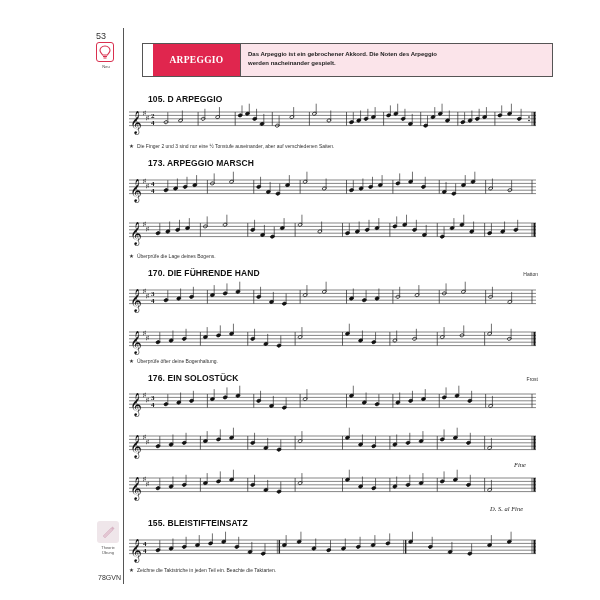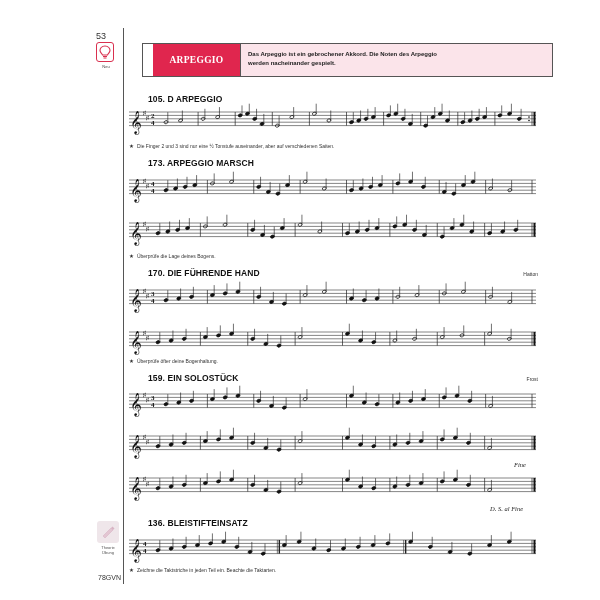--- a/index.html
+++ b/index.html
@@ -426,21 +426,21 @@
       <ellipse cx="360.625" cy="11.7" rx="2" ry="1.5" transform="rotate(-20 360.625 11.7)" fill="none" stroke="#111" stroke-width="0.7"></ellipse>
       <line x1="362.425" y1="11.7" x2="362.425" y2="1.6999999999999993" stroke="#111" stroke-width="0.6"></line>
       <ellipse cx="380.3125" cy="16.8" rx="2" ry="1.5" transform="rotate(-20 380.3125 16.8)" fill="none" stroke="#111" stroke-width="0.7"></ellipse>
       <line x1="382.1125" y1="16.8" x2="382.1125" y2="6.800000000000001" stroke="#111" stroke-width="0.6"></line>
       <line x1="403" y1="10" x2="403" y2="23.6" stroke="#222" stroke-width="0.7"></line>
       <line x1="405.5" y1="10" x2="405.5" y2="23.6" stroke="#111" stroke-width="2"></line>
     </svg>
   </div>
 <div class="note-text" style="top:358px"><span class="star">★</span><span>Überprüfe öfter deine Bogenhaltung.</span></div>
 
-<div class="ex-title" style="top:373px">159.  EIN SOLOSTÜCK</div>
+<div class="ex-title" style="top:373px">176.  EIN SOLOSTÜCK</div>
 <div class="composer" style="top:376px">Frost</div>
 <div class="staff" style="top:384px">
     <svg width="407" height="40">
       <line x1="0" y1="10" x2="407" y2="10" stroke="#333" stroke-width="0.6"></line>
       <line x1="0" y1="13.4" x2="407" y2="13.4" stroke="#333" stroke-width="0.6"></line>
       <line x1="0" y1="16.8" x2="407" y2="16.8" stroke="#333" stroke-width="0.6"></line>
       <line x1="0" y1="20.2" x2="407" y2="20.2" stroke="#333" stroke-width="0.6"></line>
       <line x1="0" y1="23.6" x2="407" y2="23.6" stroke="#333" stroke-width="0.6"></line>
       <text x="1" y="26.6" font-size="20" font-family="DejaVu Serif, serif" fill="#111">𝄞</text>
       <text x="14" y="13" font-size="6" fill="#111">♯</text>
@@ -615,21 +615,21 @@
       <line x1="341.3" y1="14.8" x2="341.3" y2="4.800000000000001" stroke="#111" stroke-width="0.6"></line>
       <line x1="355.625" y1="8" x2="355.625" y2="21.6" stroke="#222" stroke-width="0.7"></line>
       <ellipse cx="360.625" cy="19.9" rx="2" ry="1.5" transform="rotate(-20 360.625 19.9)" fill="none" stroke="#111" stroke-width="0.7"></ellipse>
       <line x1="362.425" y1="19.9" x2="362.425" y2="9.899999999999999" stroke="#111" stroke-width="0.6"></line>
       <line x1="403" y1="8" x2="403" y2="21.6" stroke="#222" stroke-width="0.7"></line>
       <line x1="405.5" y1="8" x2="405.5" y2="21.6" stroke="#111" stroke-width="2"></line>
     </svg>
   </div>
 <div class="fine" style="top:505px; left:490px">D. S. al Fine</div>
 
-<div class="ex-title" style="top:518px">136.  BLEISTIFTEINSATZ</div>
+<div class="ex-title" style="top:518px">155.  BLEISTIFTEINSATZ</div>
 <div class="staff" style="top:532px">
     <svg width="407" height="40">
       <line x1="0" y1="8" x2="407" y2="8" stroke="#333" stroke-width="0.6"></line>
       <line x1="0" y1="11.4" x2="407" y2="11.4" stroke="#333" stroke-width="0.6"></line>
       <line x1="0" y1="14.8" x2="407" y2="14.8" stroke="#333" stroke-width="0.6"></line>
       <line x1="0" y1="18.2" x2="407" y2="18.2" stroke="#333" stroke-width="0.6"></line>
       <line x1="0" y1="21.6" x2="407" y2="21.6" stroke="#333" stroke-width="0.6"></line>
       <text x="1" y="24.6" font-size="20" font-family="DejaVu Serif, serif" fill="#111">𝄞</text>
       <text x="14" y="14.3" font-size="7" font-weight="bold" font-family="Liberation Serif, serif" fill="#111">4</text>
       <text x="14" y="21.1" font-size="7" font-weight="bold" font-family="Liberation Serif, serif" fill="#111">4</text>

